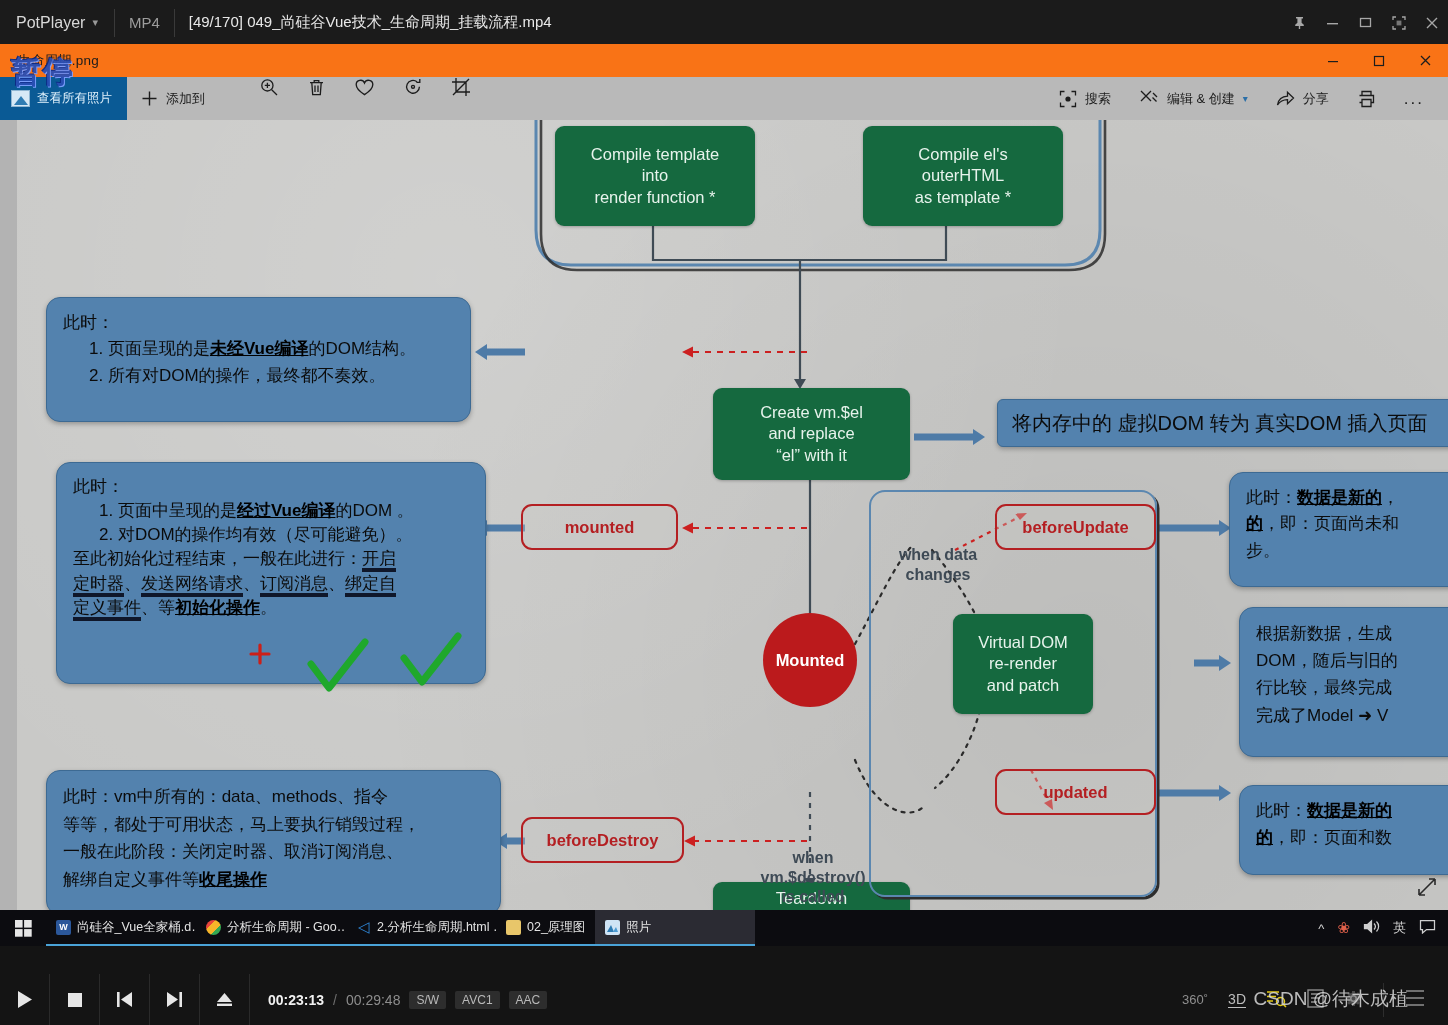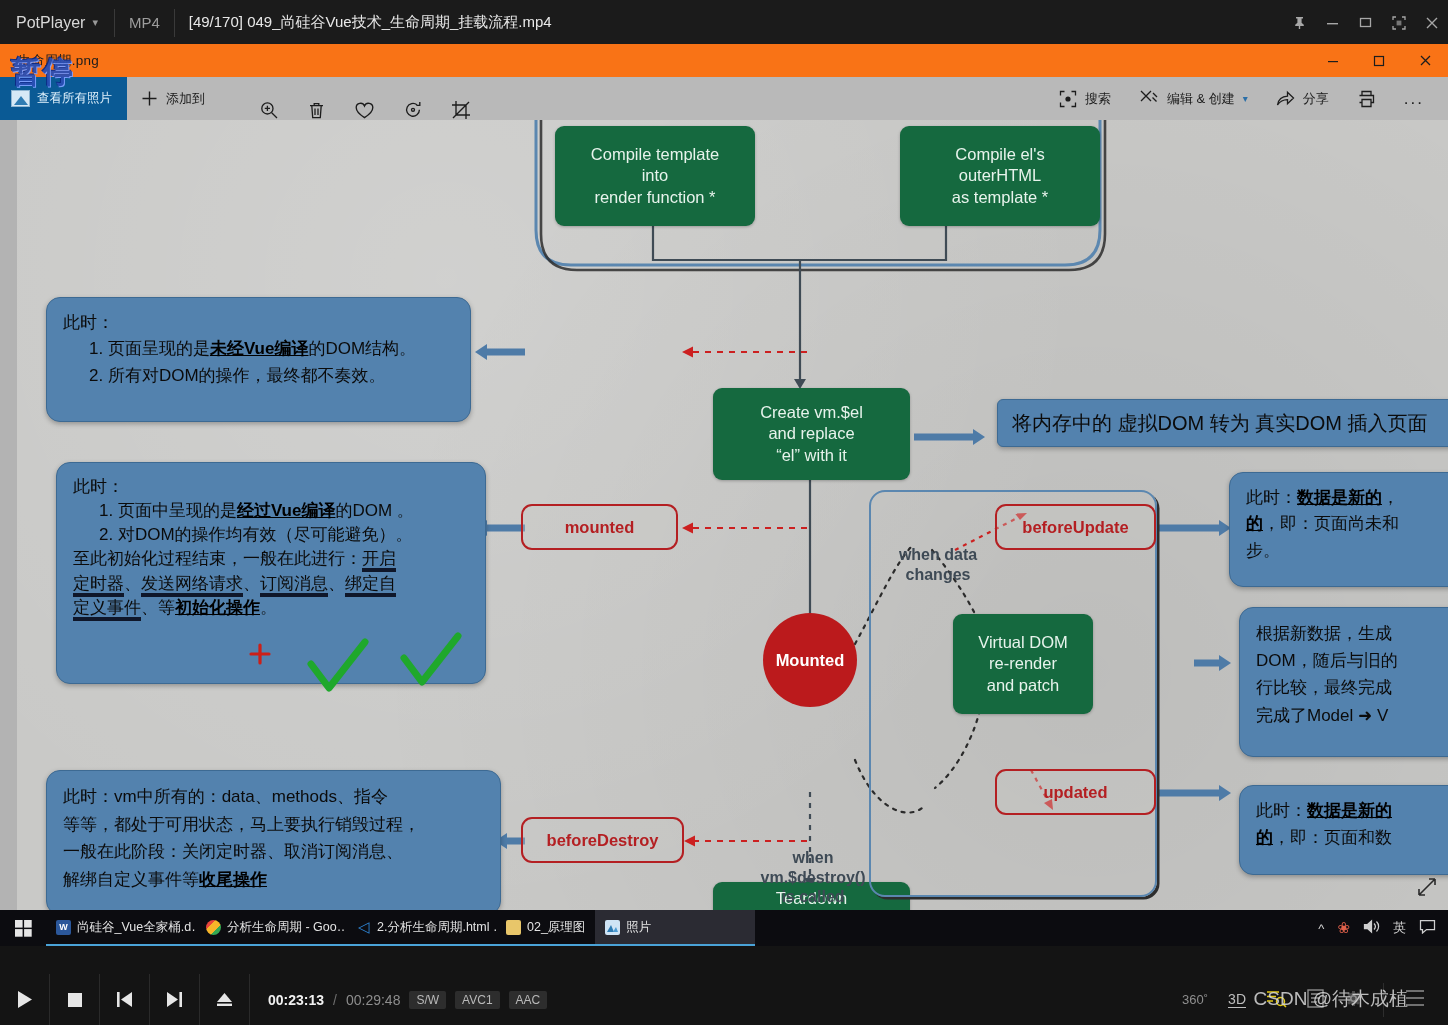--- a/index.html
+++ b/index.html
@@ -41,21 +41,21 @@
 
   .pause-overlay {
     position:absolute; left:11px; top:8px; z-index:40;
     font-size:30px; font-weight:bold; color:#2a4fb5;
     text-shadow: 1px 1px 0 #7ea0ff, -1px -1px 0 #0d2a85;
     letter-spacing:2px; pointer-events:none; opacity:.95;
   }
 
   .ph-toolbar {
     position:absolute; left:0; top:33px; width:1448px; height:43px;
-    background:#b9b9b9; display:flex; align-items:flex-end;
+    background:#b9b9b9; display:flex; align-items:flex-start;
   }
   .ph-allphotos {
     width:127px; height:43px; background:#0a5a95; color:#dff0fb;
     display:flex; align-items:center; gap:7px; padding-left:11px; font-size:12.5px;
   }
   .ph-mini-img { width:19px; height:17px; background:#d6e9f6; border:1px solid #8fb6d2; position:relative; overflow:hidden; }
   .ph-mini-img::after { content:""; position:absolute; left:2px; bottom:1px; width:0;height:0;
     border-left:7px solid transparent; border-right:7px solid transparent; border-bottom:9px solid #2f7cb3; }
   .tb-item { display:flex; align-items:center; gap:8px; color:#1c1c1c; font-size:13px; padding:0 14px; height:43px; }
   .tb-ico { display:flex; align-items:center; justify-content:center; }
@@ -341,21 +341,21 @@
         <path d="M1010 393 l-12 0.5 l5 6.5 z" fill="#cc2020"></path>
         <path d="M1014 650 L1032 683" fill="none" stroke="#cc2020" stroke-width="2.2" stroke-dasharray="4 5"></path>
         <path d="M1036 690 l-1 -11 l-8 4 z" fill="#cc2020"></path>
       </svg>
 
       <div class="gbox" style="left:538px; top:6px; width:200px; height:100px;">
         <span style="white-space:pre-line">Compile template
 into
 render function *</span>
       </div>
-      <div class="gbox" style="left:846px; top:6px; width:200px; height:100px;margin-left:37px;">
+      <div class="gbox" style="left:846px; top:6px; width:200px; height:100px;">
         <span style="white-space:pre-line">Compile el's
 outerHTML
 as template *</span>
       </div>
       <div class="gbox" style="left:696px; top:268px; width:197px; height:92px;">
         <span style="white-space:pre-line">Create vm.$el
 and replace
 “el” with it</span>
       </div>
       <div class="gbox" style="left:936px; top:494px; width:140px; height:100px;">

